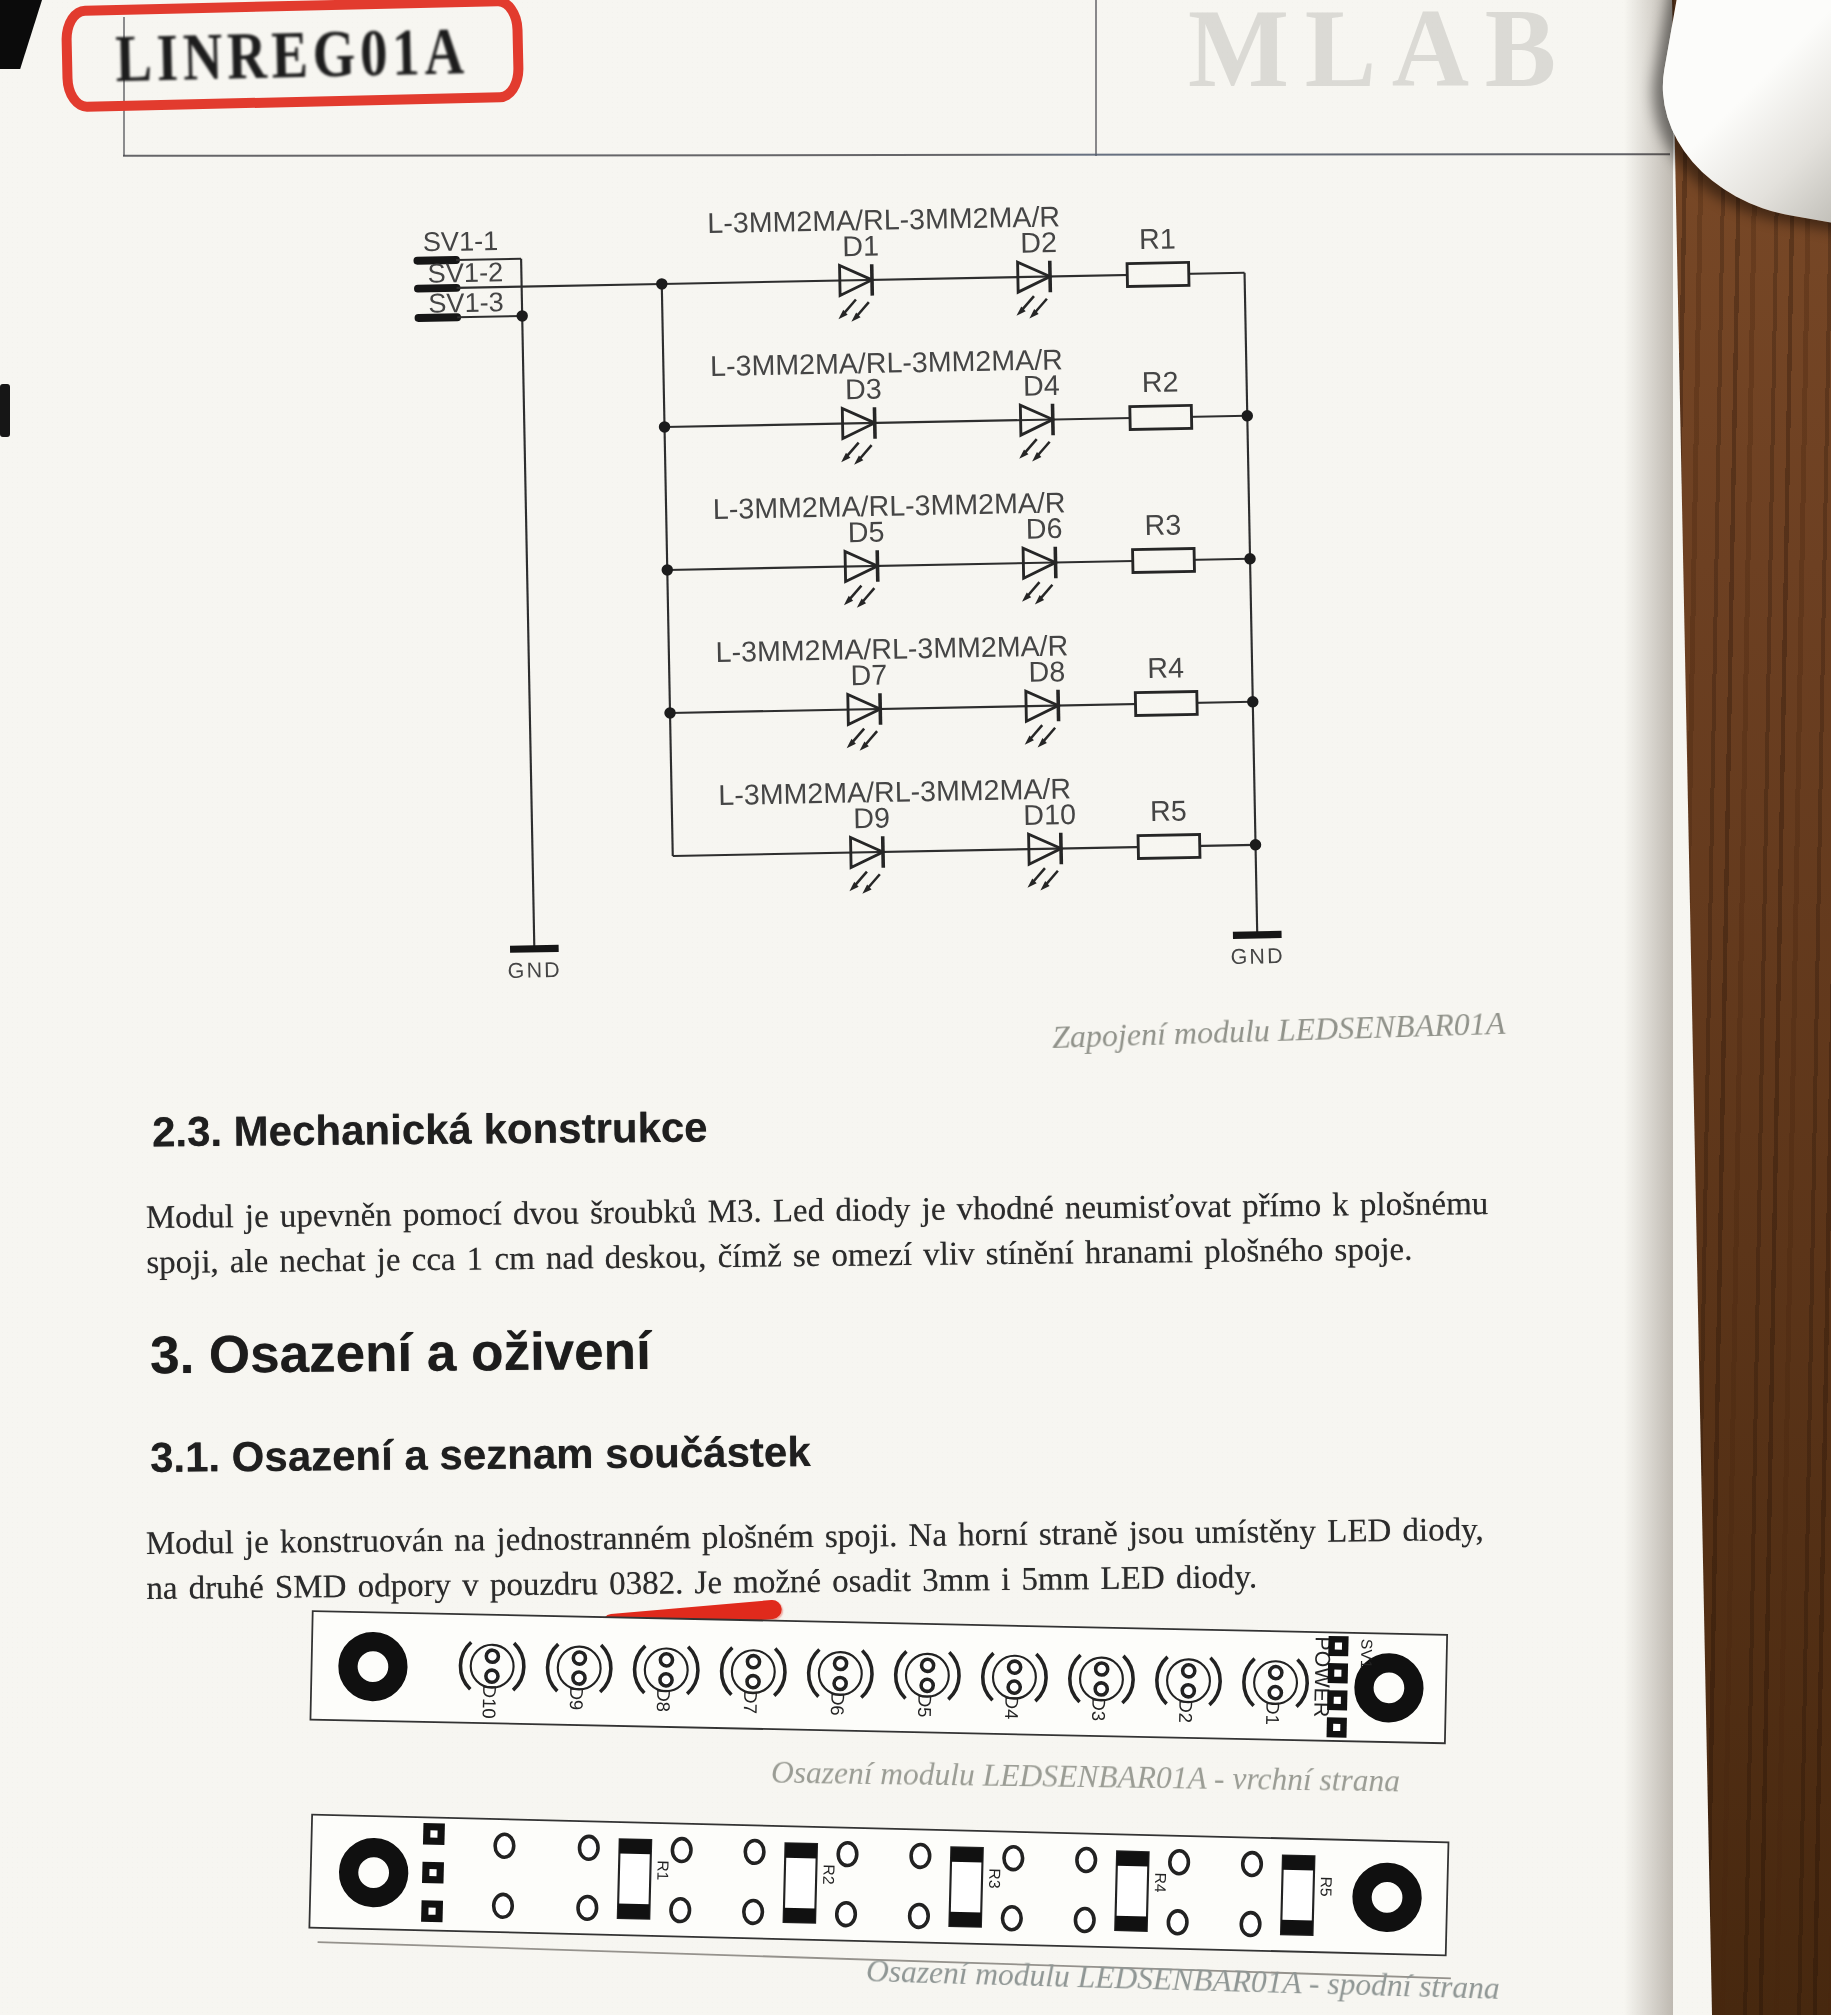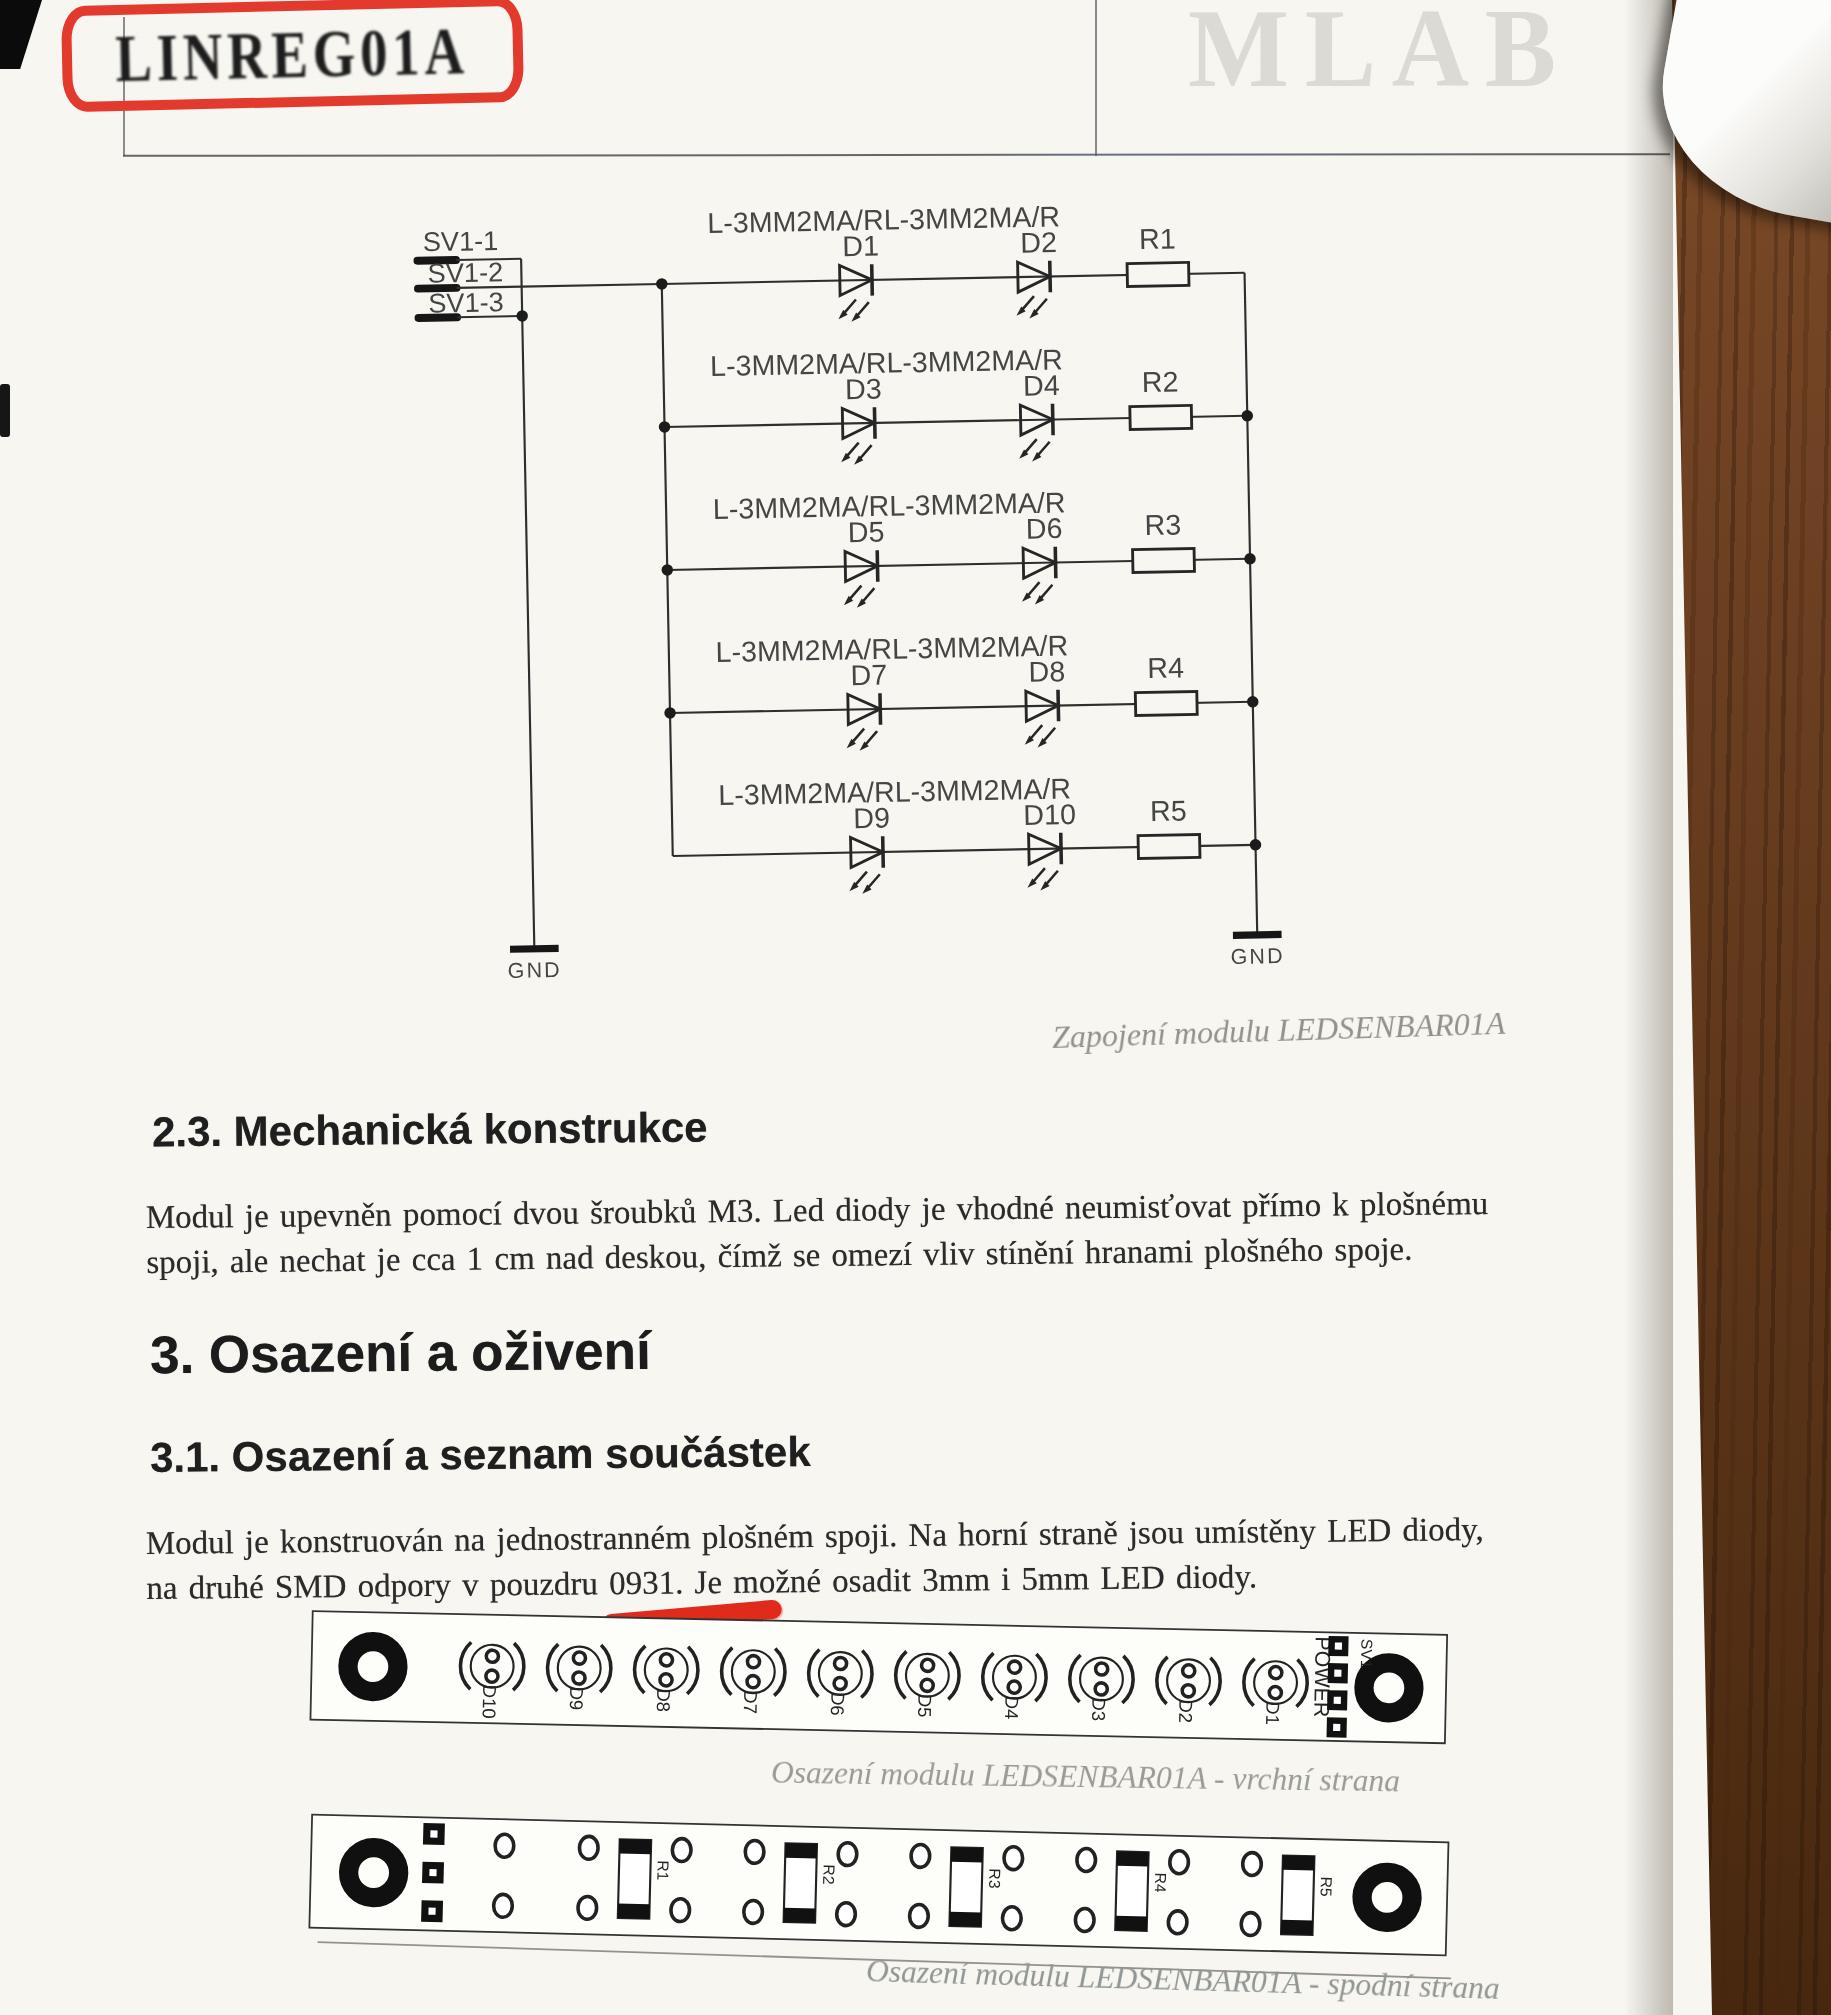--- a/index.html
+++ b/index.html
@@ -188,21 +188,21 @@
   <div id="h23" class="h-small">2.3. Mechanická konstrukce</div>
   <div id="p23" class="para">
     <div>Modul je upevněn pomocí dvou šroubků M3. Led diody je vhodné neumisťovat přímo k plošnému</div>
     <div>spoji, ale nechat je cca 1 cm nad deskou, čímž se omezí vliv stínění hranami plošného spoje.</div>
   </div>
 
   <div id="h3" class="h-big">3. Osazení a oživení</div>
   <div id="h31" class="h-small">3.1. Osazení a seznam součástek</div>
   <div id="p31" class="para">
     <div>Modul je konstruován na jednostranném plošném spoji. Na horní straně jsou umístěny LED diody,</div>
-    <div><span>na druhé SMD odpory v pouzdru </span><span>0931.</span><span> Je možné osadit 3mm i 5mm LED diody.</span></div>
+    <div><span>na druhé SMD odpory v pouzdru </span><span>0382.</span><span> Je možné osadit 3mm i 5mm LED diody.</span></div>
   </div>
   <div class="red-underline"></div>
 
   <div class="pcb-top">
     <svg width="1174" height="157" viewBox="0 0 1640 220">
       <defs>
         <g id="ledfp">
           <path d="M -30 -33 A 45 45 0 0 0 -30 33" fill="none" stroke="#222" stroke-width="5"></path>
           <path d="M 30 -33 A 45 45 0 0 1 30 33" fill="none" stroke="#222" stroke-width="5"></path>
           <circle cx="0" cy="0" r="30" fill="none" stroke="#222" stroke-width="3"></circle>

